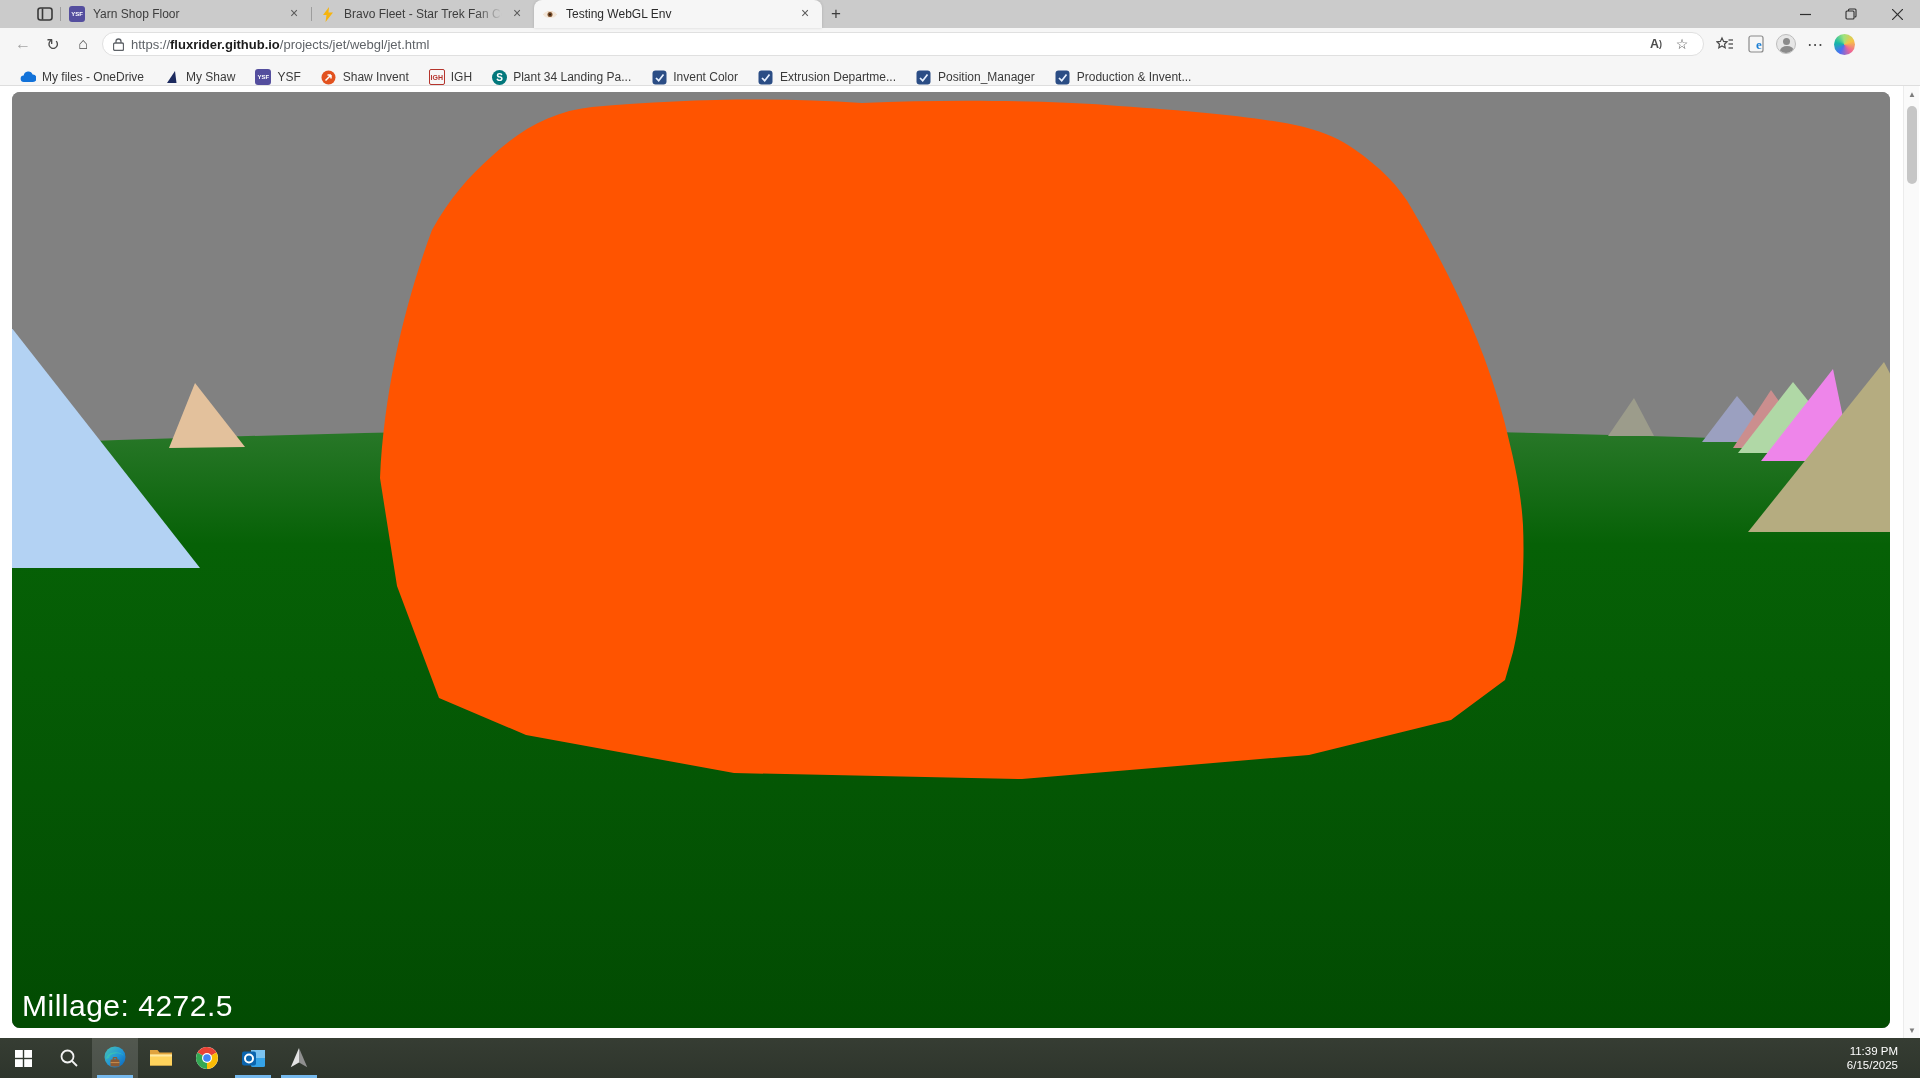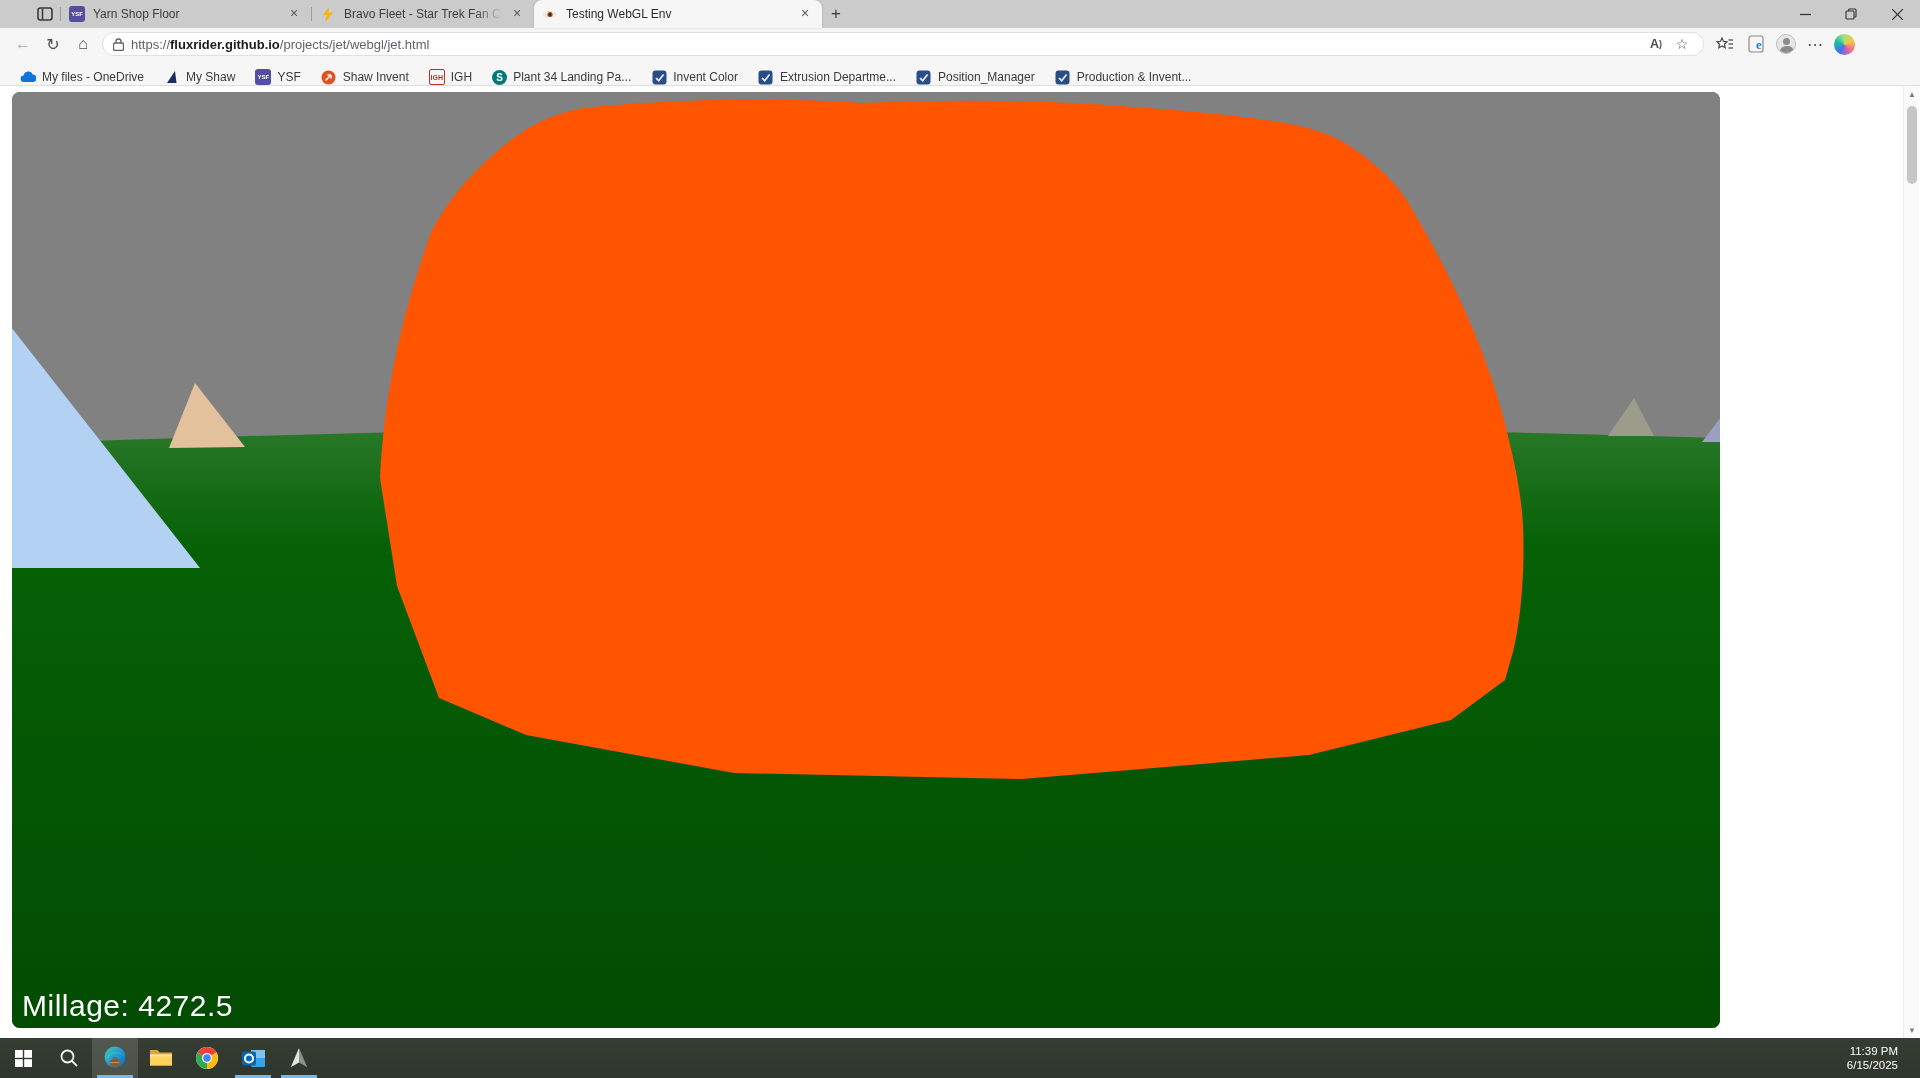--- a/index.html
+++ b/index.html
@@ -43,21 +43,21 @@
 
   
   .bookmarks { height:26px; background:#f6f6f6; border-bottom:1px solid #dedede; display:flex; align-items:center; padding:0 10px; }
   .bm { display:flex; align-items:center; height:22px; padding:0 10px; border-radius:4px;margin-top:9px; }
   .bm .bico { width:16px; height:16px; margin-right:6px; display:flex; align-items:center; justify-content:center; }
   .bm .blabel { font-size:12px; color:#3a3a3a; white-space:nowrap; }
   .badge { display:flex; align-items:center; justify-content:center; font-weight:700; color:#fff; border-radius:3px; }
 
   
   .page { height:952px; background:#fff; position:relative; }
-  .webgl { position:absolute; left:12px; top:6px; width:1708px; height:936px; border-radius:8px; overflow:hidden; background:#818181; }
+  .webgl { position:absolute; left:12px; top:6px; width:1878px; height:936px; border-radius:8px; overflow:hidden; background:#818181; }
   .hud { position:absolute; left:10px; bottom:5px; font-size:30px; color:#fff; letter-spacing:.5px; }
   .scrollbar { position:absolute; right:1px; top:0; width:16px; height:100%; background:#fafafa; border-left:1px solid #ececec; }
   .sb-arrow { width:16px; height:16px; display:flex; align-items:center; justify-content:center; font-size:8px; color:#7d7d7d; }
   .sb-arrow.down { position:absolute; bottom:0; }
   .sb-thumb { position:absolute; left:3px; top:20px; width:10px; height:78px; background:#c6c6c6; border-radius:5px; }
 
   
   .taskbar { height:40px; background:linear-gradient(#363d33,#2e352c); display:flex; align-items:stretch; position:relative; }
   .tbtn { width:46px; height:40px; display:flex; align-items:center; justify-content:center; position:relative; }
   .tbtn.activeapp { background:rgba(255,255,255,.14); }

